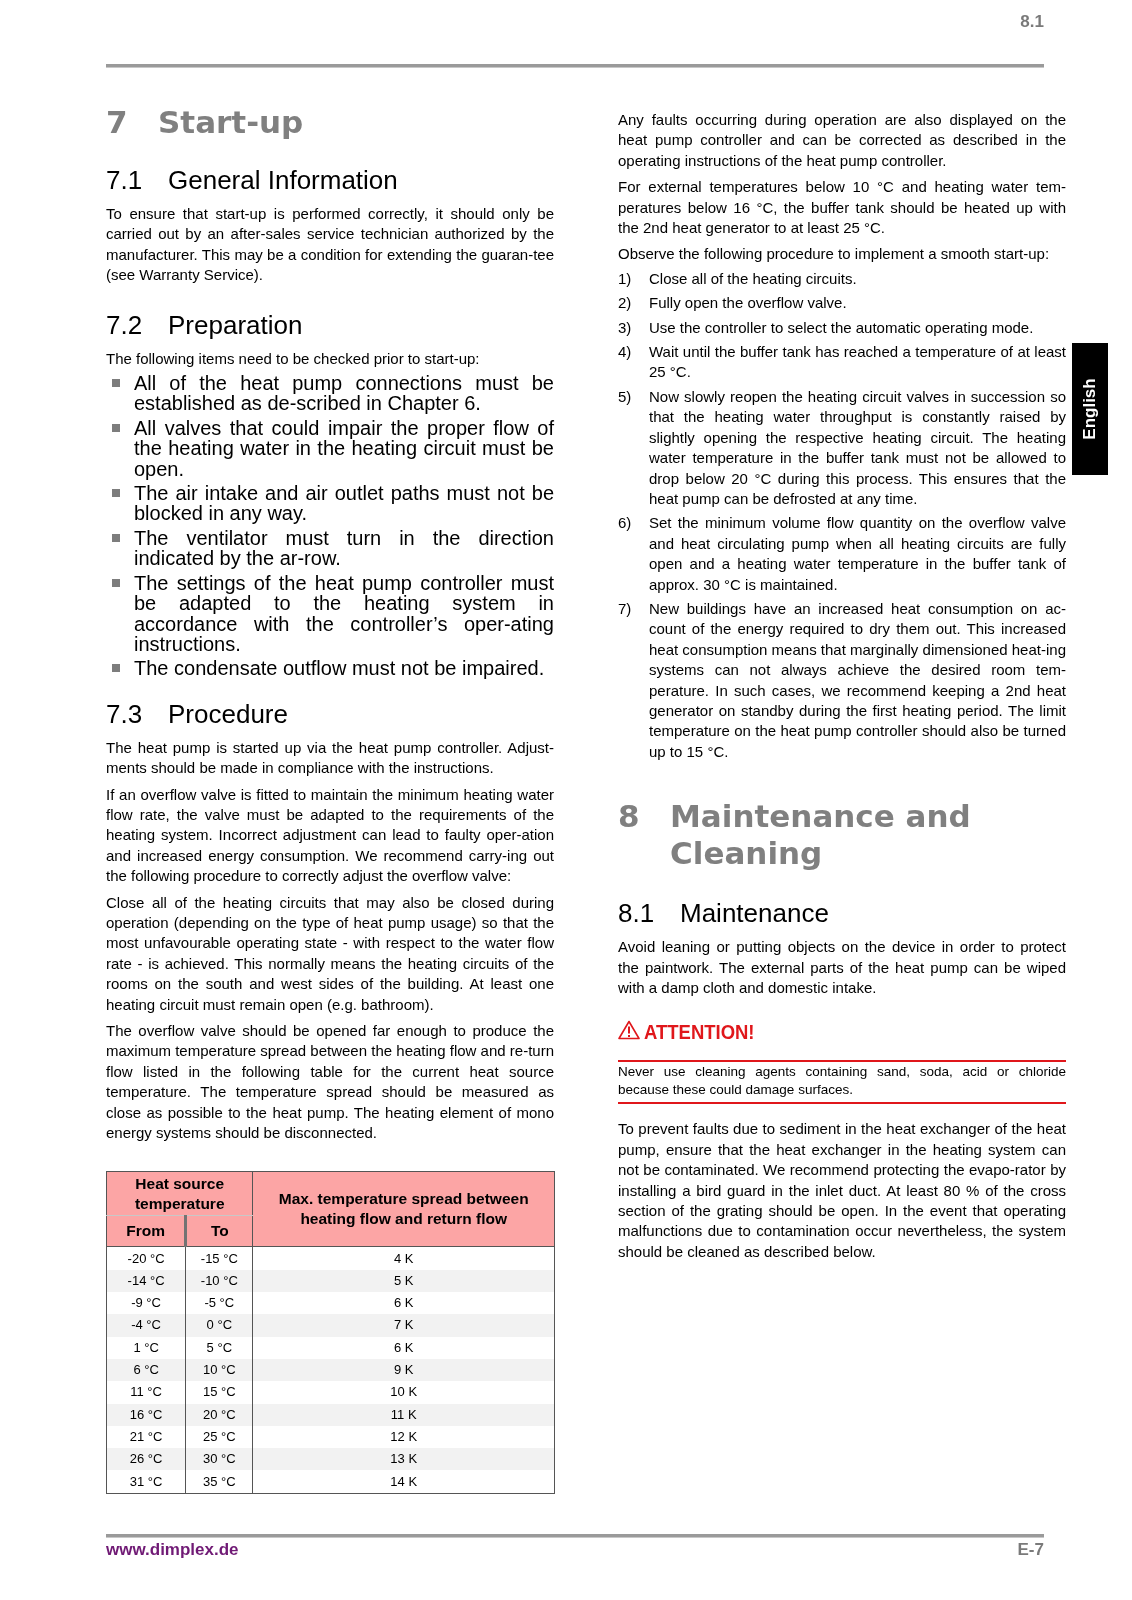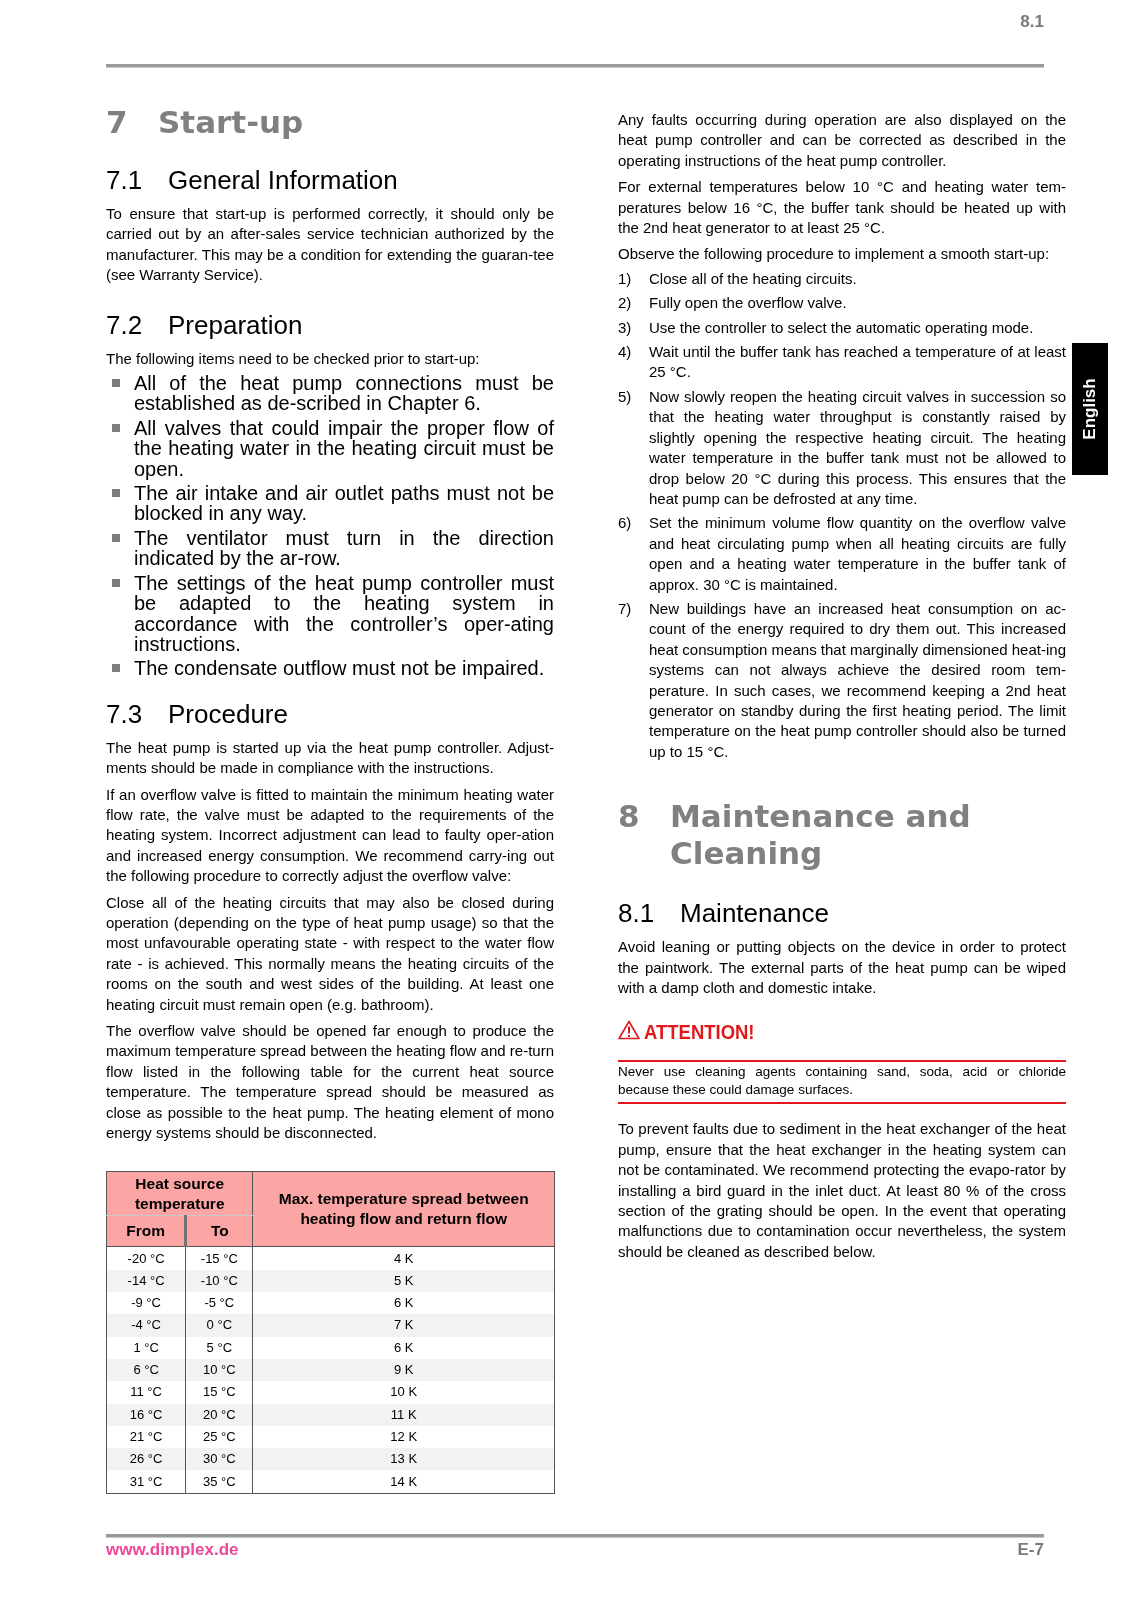--- a/index.html
+++ b/index.html
@@ -2,21 +2,21 @@
 <html><head>
 <meta charset="utf-8">
 <style>
   html, body { margin:0; padding:0; background:#fff; }
   body { width:1132px; height:1600px; position:relative; overflow:hidden;
          font-family:"Liberation Sans", sans-serif; color:#000; }
   .header-num { position:absolute; top:12px; right:88px; font-size:17px; font-weight:bold; color:#7a7a7a; }
   .rule { position:absolute; left:106px; width:938px; height:3px; background:#9a9a9a; border-bottom:1px solid #c8c8c8; }
   .rule.top { top:64px; }
   .rule.bottom { top:1534px; }
-  .footer-url { position:absolute; top:1540px; left:106px; font-size:17px; font-weight:bold; color:#ec4899; }
+  .footer-url { position:absolute; top:1540px; left:106px; font-size:17px; font-weight:bold; color:#701a75; }
   .footer-page { position:absolute; top:1540px; right:88px; font-size:17px; font-weight:bold; color:#7a7a7a; }
 
   .lang-tab { position:absolute; left:1072px; top:343px; width:36px; height:132px; background:#000; }
   .lang-tab span { position:absolute; left:50%; top:50%; transform:translate(-50%,-50%) rotate(-90deg);
                    color:#fff; font-weight:bold; font-size:17px; white-space:nowrap; }
 
   .col { position:absolute; width:448px; }
   .col.left { left:106px; top:104px; }
   .col.right { left:618px; top:110px; }
 

